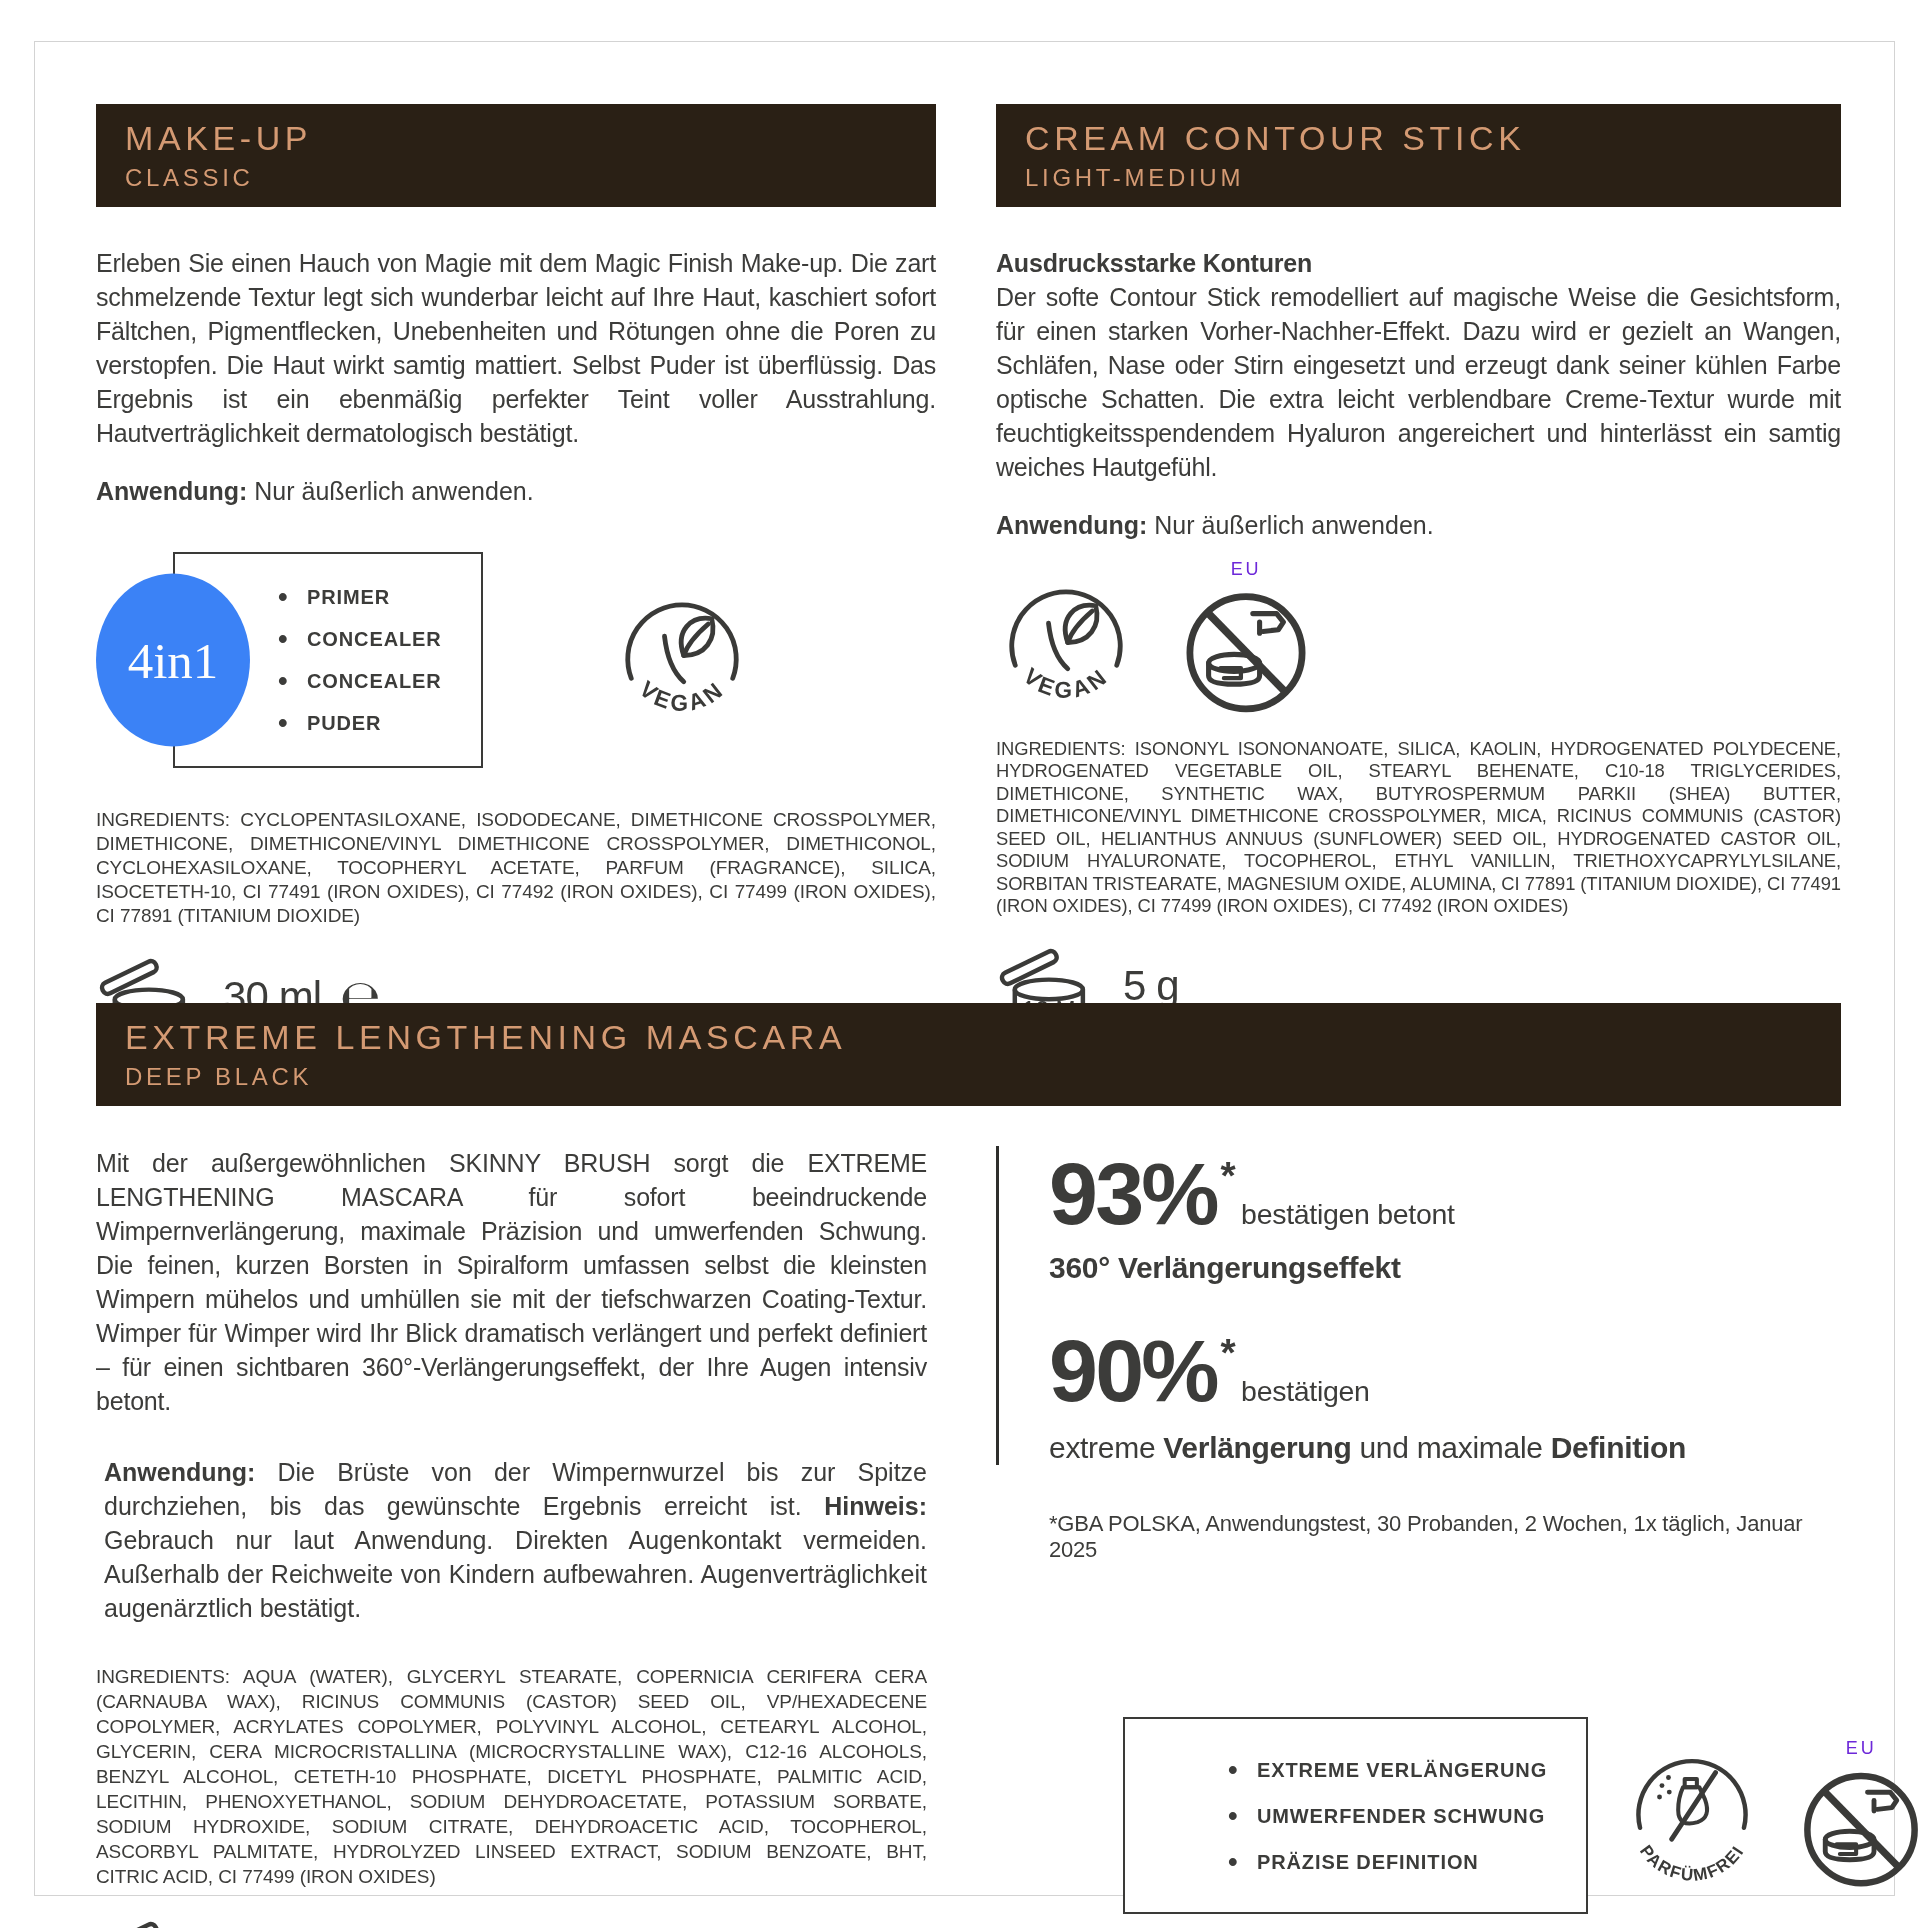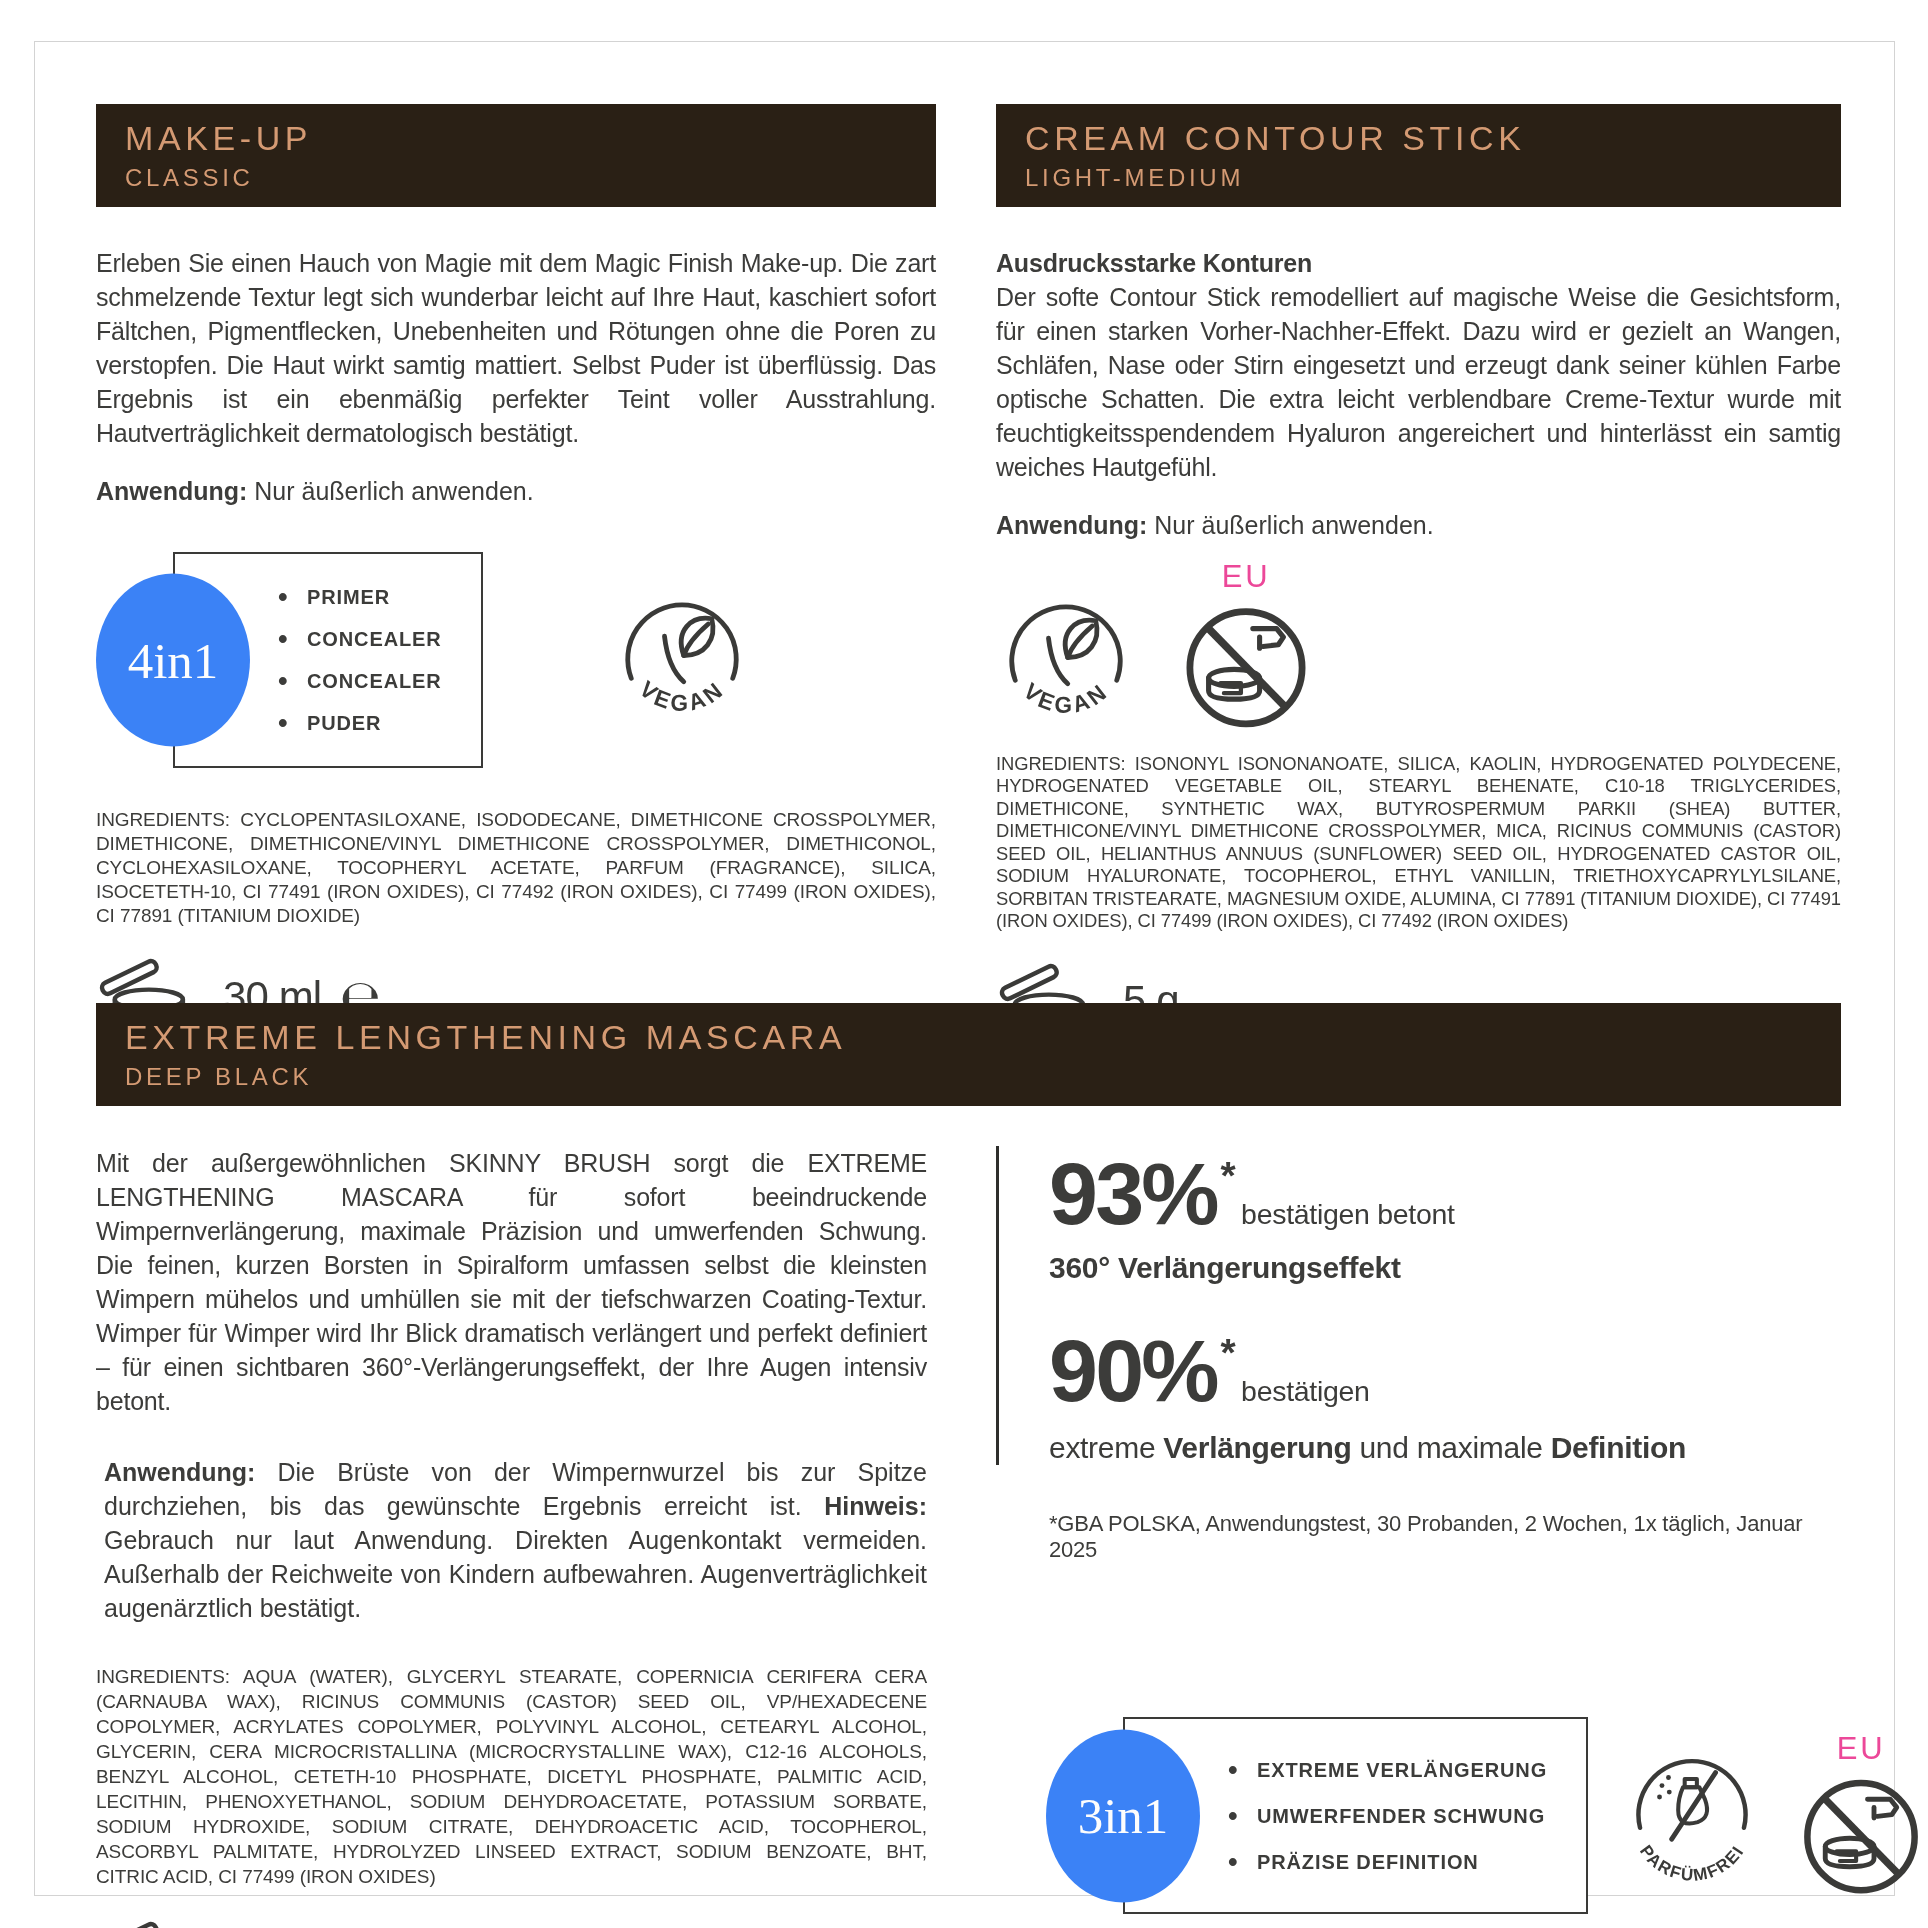--- a/index.html
+++ b/index.html
@@ -58,21 +58,21 @@
     font-size:20px; font-weight:700; letter-spacing:0.9px; line-height:42px;
     white-space:nowrap; display:flex; align-items:center;
   }
   .combo-list li::before { content:"•"; font-size:27.5px; margin-right:18.4px; }
 
   .badges-makeup { margin-top:44px; display:flex; align-items:center; }
   .vegan-offset { margin-left:129px; }
 
   .icons-contour { margin-top:16.5px; display:flex; align-items:flex-end; gap:42px; }
   .eu-block { display:flex; flex-direction:column; align-items:center; }
-  .eu-label { font-size:31px; letter-spacing:2.8px; margin-bottom:3.7px; color:#ec4899; }
+  .eu-label { font-size:18px; letter-spacing:2.8px; margin-bottom:3.7px; color:#6d28d9; }
 
   
   .m-row { display:flex; align-items:flex-start; }
   .m-row1 { margin-top:40px; }
   .m-row2 { margin-top:33px; }
   .m-left { width:831px; flex:0 0 831px; }
   .m-right { margin-left:69px; flex:1 1 auto; min-width:0; }
   .stats-box { border-left:3.7px solid #2e2e2c; padding-left:50px; padding-top:3.7px; }
   .stat-line { display:flex; align-items:baseline; }
   .stat-big { font-size:88px; font-weight:700; letter-spacing:-2.8px; line-height:1; }
@@ -262,21 +262,20 @@
       <div class="m-right">
         <div class="m-badges">
           <div class="combo">
             <div class="combo-box" style="padding-top:27.5px; padding-bottom:27.5px;">
               <ul class="combo-list" style="line-height:46px;">
                 <li style="line-height:46px;">EXTREME VERLÄNGERUNG</li>
                 <li style="line-height:46px;">UMWERFENDER SCHWUNG</li>
                 <li style="line-height:46px;">PRÄZISE DEFINITION</li>
               </ul>
             </div>
-            <div class="combo-circle">3in1</div>
           </div>
 
           <span>
             <svg width="138" height="138" viewBox="0 0 170 170" xmlns="http://www.w3.org/2000/svg" xmlns:xlink="http://www.w3.org/1999/xlink">
               <defs>
                   <path id="pfArc" d="M10 92 A75 75 0 0 0 160 92" fill="none"></path>
                 </defs>
               <path d="M21 102 A66 66 0 1 1 149 102" fill="none" stroke="#3a3a38" stroke-width="5.5" stroke-linecap="round"></path>
               <g fill="#3a3a38" stroke="none">
                 <circle cx="56" cy="40" r="3"></circle>

